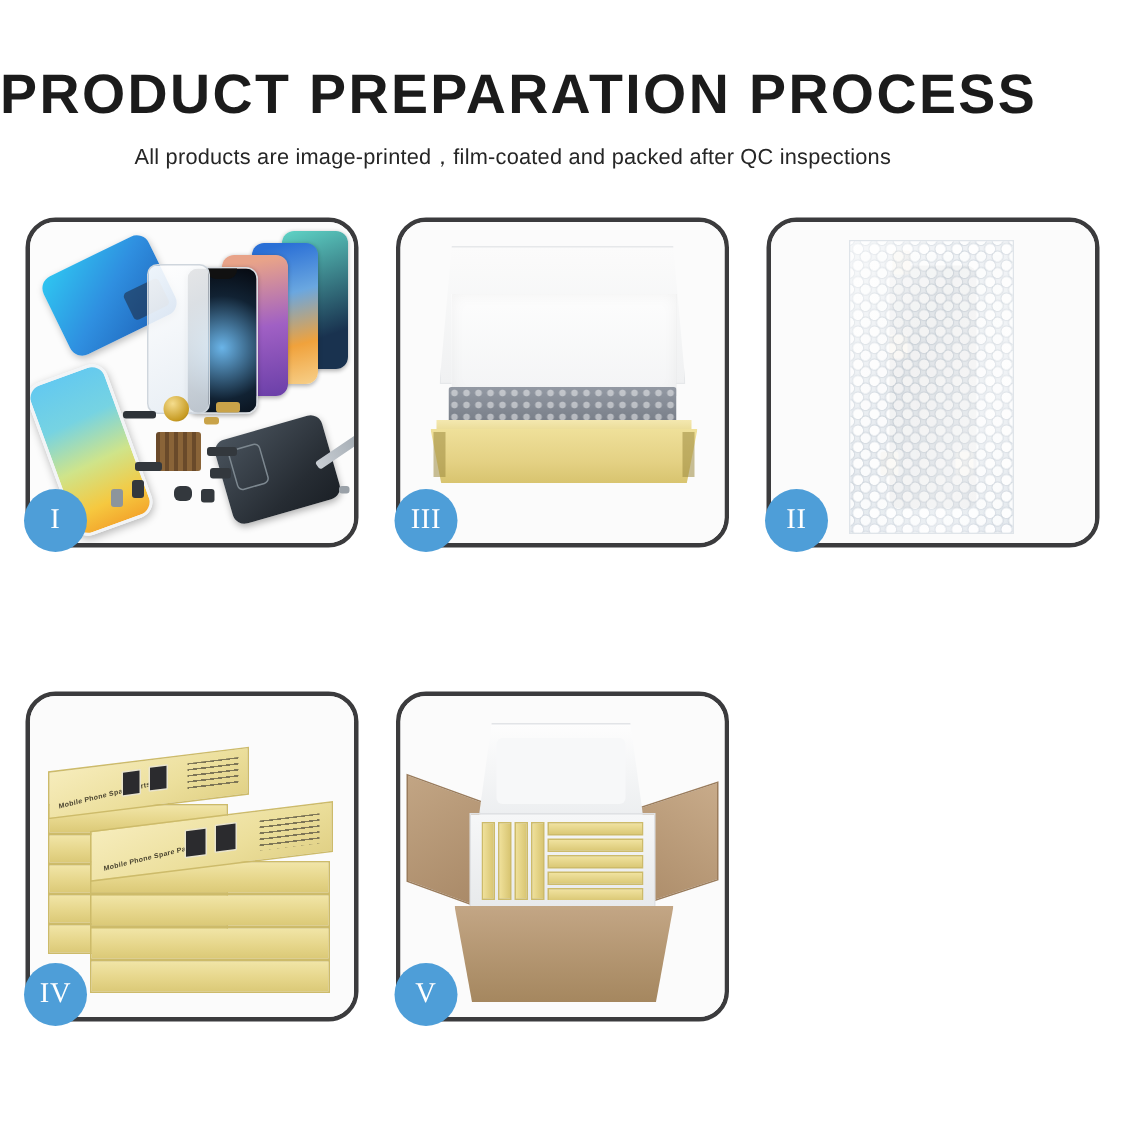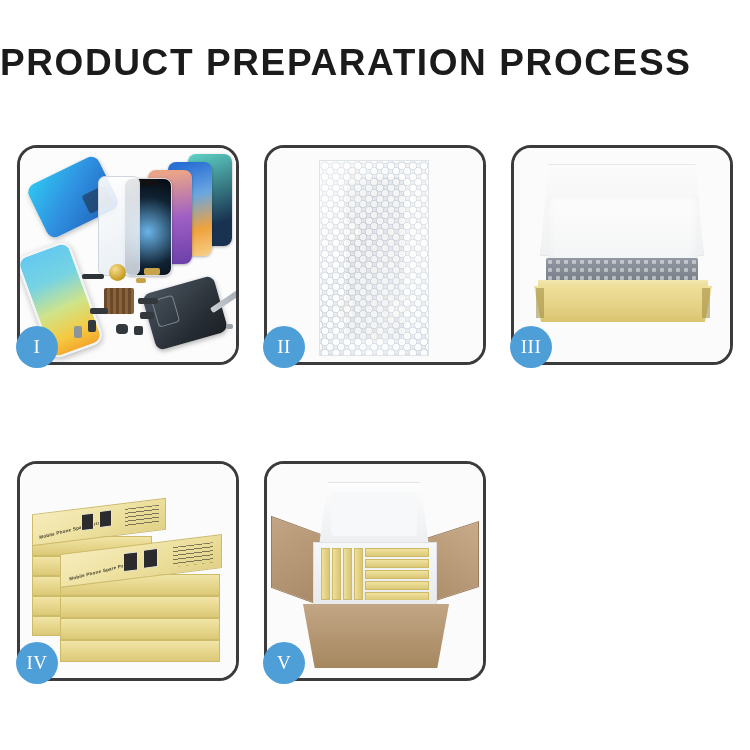--- a/index.html
+++ b/index.html
@@ -266,20 +266,21 @@
   .p6 .seam{ position:absolute; background:rgba(120,94,66,.55); }
   .p6 .tape{ position:absolute; background:rgba(146,116,82,.75); }
 </style>
 </head>
 <body>
 
 <div id="page">
 
   <div class="header">
     <div class="title">PRODUCT PREPARATION PROCESS</div>
+    <div class="subtitle">All products are image-printed，film-coated and packed after QC inspections</div>
   </div>
 
   <div class="grid">
 
     <div class="panel">
       <div class="panel-inner p1">
         <div class="blue-panel"></div>
         <div class="lineup">
           <div class="ph ph-a"></div>
           <div class="ph ph-b"></div>
@@ -301,46 +302,46 @@
         <div class="flex" style="left:114px;top:178px;width:9px;height:9px;"></div>
         <div class="gold" style="left:124px;top:120px;width:16px;height:7px;"></div>
         <div class="gold" style="left:116px;top:130px;width:10px;height:5px;"></div>
         <div class="flex" style="left:54px;top:178px;width:8px;height:12px;border-radius:2px;background:#8d959c;"></div>
         <div class="flex" style="left:206px;top:176px;width:7px;height:5px;background:#9aa1a8;"></div>
       </div>
       <div class="badge">I</div>
     </div>
 
     <div class="panel">
+      <div class="panel-inner p3">
+        <div class="lid"></div>
+        <div class="lid-face"></div>
+        <div class="foam"></div>
+        <div class="box-lip"></div>
+        <div class="box-front"></div>
+        <div class="corner" style="left:22px;top:140px;"></div>
+        <div class="corner" style="left:188px;top:140px;"></div>
+      </div>
+      <div class="badge">III</div>
+    </div>
+
+    <div class="panel">
       <div class="panel-inner p2">
         <div class="bag">
           <div class="part"></div>
           <div class="cable"></div>
           <div class="tab" style="left:28px;top:6px;"></div>
           <div class="tab" style="left:26px;top:62px;"></div>
           <div class="tab" style="left:20px;top:140px;"></div>
           <div class="tab" style="left:70px;top:140px;"></div>
           <div class="bubbles"></div>
           <div class="glare"></div>
         </div>
       </div>
       <div class="badge">II</div>
-    </div>
-
-    <div class="panel">
-      <div class="panel-inner p3">
-        <div class="lid"></div>
-        <div class="lid-face"></div>
-        <div class="foam"></div>
-        <div class="box-lip"></div>
-        <div class="box-front"></div>
-        <div class="corner" style="left:22px;top:140px;"></div>
-        <div class="corner" style="left:188px;top:140px;"></div>
-      </div>
-      <div class="badge">III</div>
     </div>
 
     <div class="panel">
       <div class="panel-inner p4">
         <div class="stack">
 
           <div class="bx" style="left:4px;  top:58px;  width:120px; height:20px;"></div>
           <div class="bx" style="left:4px;  top:78px;  width:120px; height:20px;"></div>
           <div class="bx" style="left:4px;  top:98px;  width:120px; height:20px;"></div>
           <div class="bx" style="left:4px;  top:118px; width:120px; height:20px;"></div>

